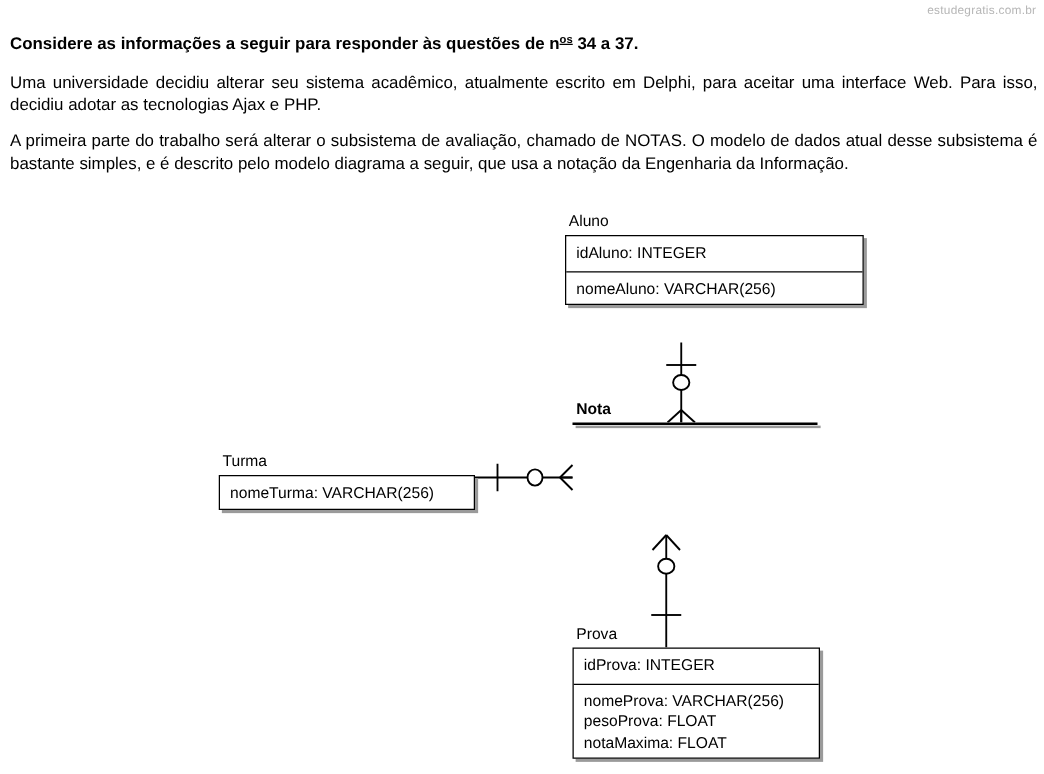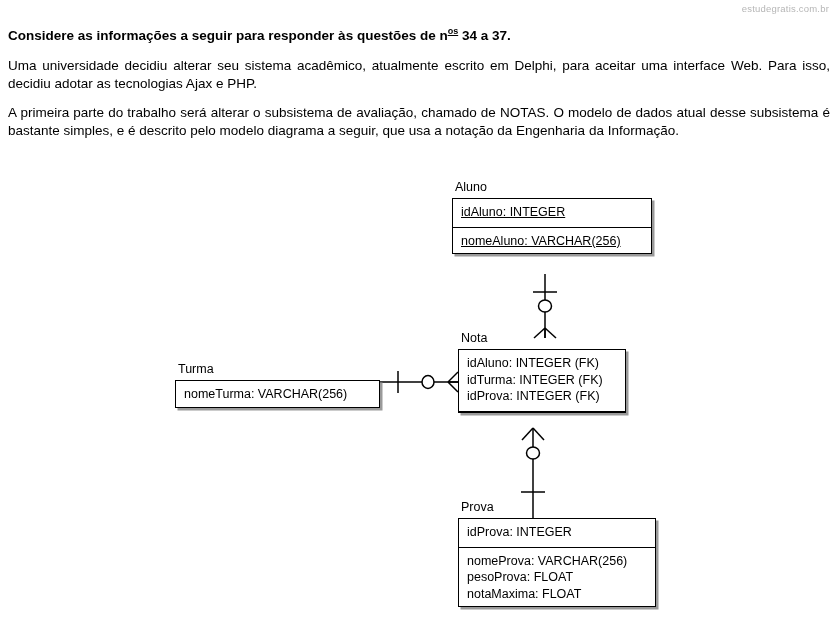--- a/index.html
+++ b/index.html
@@ -76,22 +76,22 @@
   .entity .attr-box {
     padding: 5px 8px 4px 8px;
   }
   .entity .row {
     font-size: 12.5px;
     line-height: 1.32;
     white-space: nowrap;
   }
 
   
-  #ent-aluno  { left: 452px; top: 38px;  width: 200px; text-decoration: underline; }
-  #ent-nota   { left: 458px; top: 189px; width: 168px; }
+  #ent-aluno  { left: 452px; top: 28px;  width: 239px; }
+  #ent-nota   { left: 458px; top: 178px; width: 196px; font-weight: bold; }
   #ent-turma  { left: 175px; top: 208px; width: 205px; margin-top: 12px; }
   #ent-prova  { left: 458px; top: 358px; width: 198px; }
 
   .svg-layer {
     position: absolute;
     left: 0; top: 0;
     width: 835px; height: 459px;
     pointer-events: none;
   }
   .svg-layer line, .svg-layer path, .svg-layer circle, .svg-layer ellipse {
@@ -142,25 +142,20 @@
     <div class="key-box">
       <div class="row">idAluno: INTEGER</div>
     </div>
     <div class="attr-box">
       <div class="row">nomeAluno: VARCHAR(256)</div>
     </div>
   </div>
 
   <div class="entity" id="ent-nota">
     <div class="caption">Nota</div>
-    <div class="key-box">
-      <div class="row">idAluno: INTEGER (FK)</div>
-      <div class="row">idTurma: INTEGER (FK)</div>
-      <div class="row">idProva: INTEGER (FK)</div>
-    </div>
   </div>
 
   <div class="entity" id="ent-turma">
     <div class="caption">Turma</div>
     <div class="attr-box">
       <div class="row">nomeTurma: VARCHAR(256)</div>
     </div>
   </div>
 
   <div class="entity" id="ent-prova">

